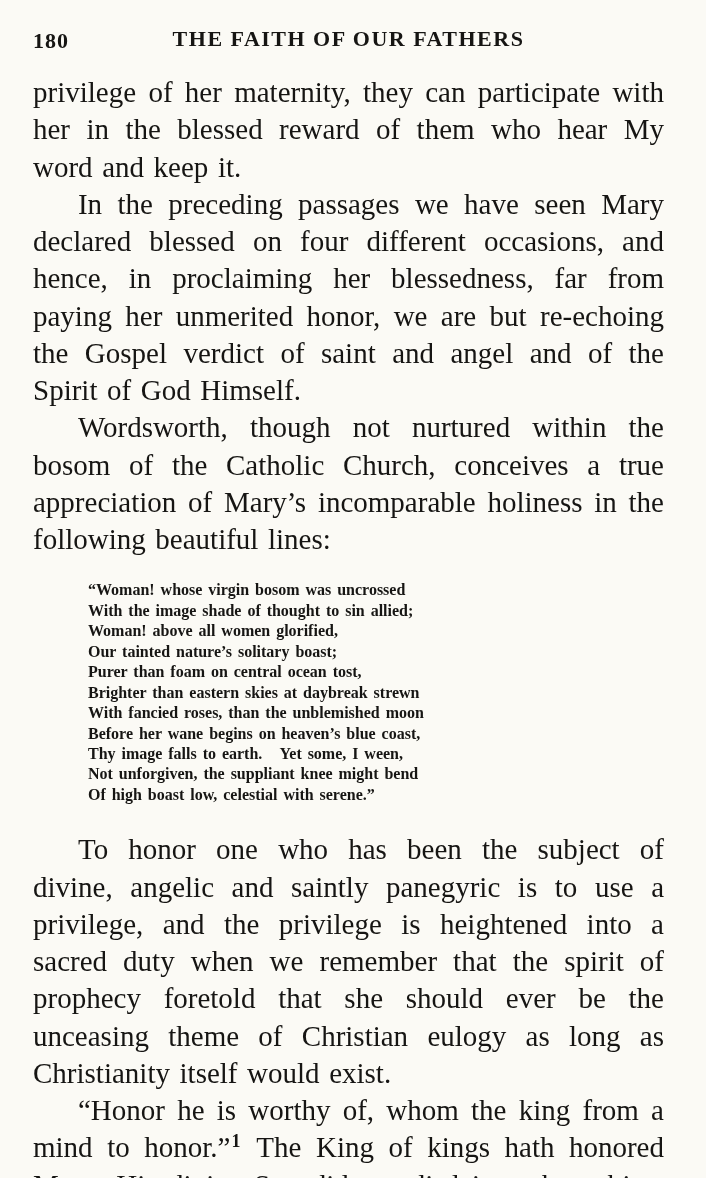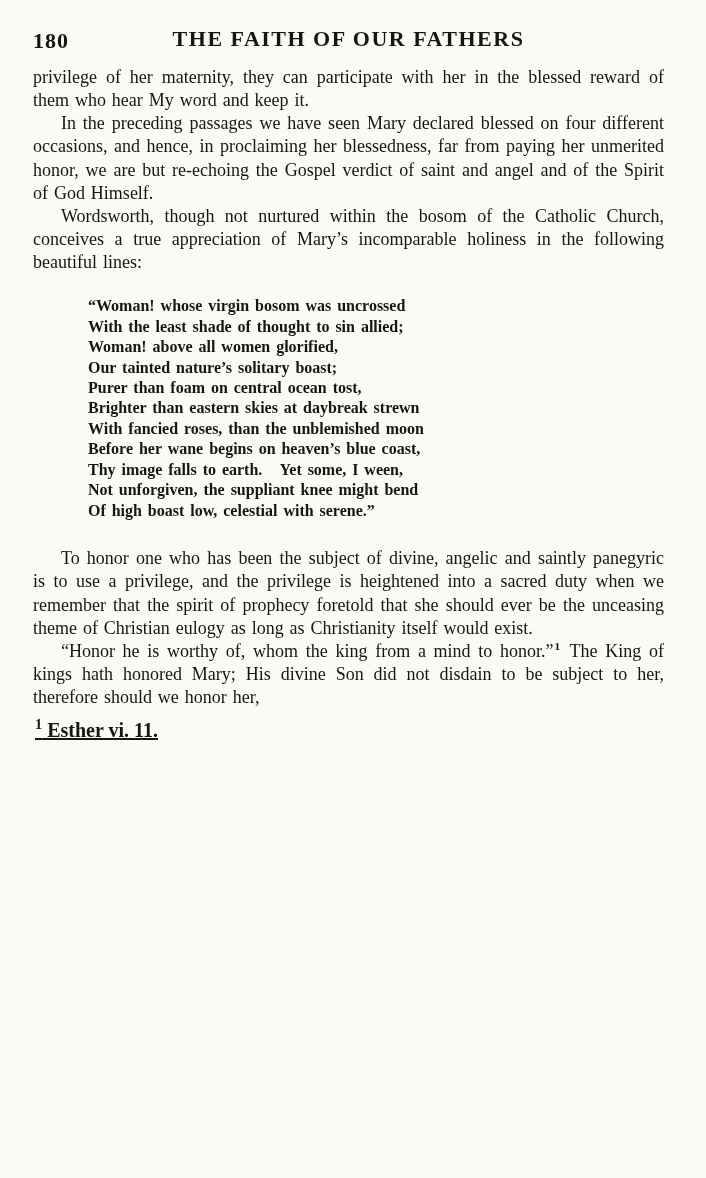--- a/index.html
+++ b/index.html
@@ -15,41 +15,41 @@
     margin: 0 auto;
     background: #fbfaf5;
     color: #161513;
     font-family: "Liberation Serif", "DejaVu Serif", serif;
     padding: 26px 42px 16px 33px;
     overflow: hidden;
   }
   .page-header {
     position: relative;
     height: 32px;
-    margin-bottom: 8px;
+    margin-bottom: 16px;
     font-size: 22px;
     font-weight: bold;
   }
   .page-number {
     position: absolute;
     left: 0;
     top: 2px;
     letter-spacing: 1px;
   }
   .running-title {
     position: absolute;
     left: 50%;
     top: 0;
     transform: translateX(-50%);
     white-space: nowrap;
     letter-spacing: 1.5px;
   }
   .para {
     margin: 0;
-    font-size: 18px;
+    font-size: 29px;
     line-height: 1.285;
     text-align: justify;
     text-indent: 1.55em;
     word-spacing: 0.08em;
   }
   .para.no-indent {
     text-indent: 0;
   }
   .poem {
     margin: 22px 0 26px 55px;
@@ -93,21 +93,21 @@
   <main class="page-body">
 
     <p class="para no-indent">privilege of her maternity, they can participate with her in the blessed reward of them who hear My word and keep it.</p>
 
     <p class="para">In the preceding passages we have seen Mary declared blessed on four different occasions, and hence, in proclaiming her blessedness, far from paying her unmerited honor, we are but re-echoing the Gospel verdict of saint and angel and of the Spirit of God Himself.</p>
 
     <p class="para">Wordsworth, though not nurtured within the bosom of the Catholic Church, conceives a true appreciation of Mary’s incomparable holiness in the following beautiful lines:</p>
 
     <div class="poem">
         <div class="poem-line">“Woman! whose virgin bosom was uncrossed</div>
-        <div class="poem-line">With the least shade of thought to sin allied;</div>
+        <div class="poem-line">With the image shade of thought to sin allied;</div>
         <div class="poem-line">Woman! above all women glorified,</div>
         <div class="poem-line">Our tainted nature’s solitary boast;</div>
         <div class="poem-line">Purer than foam on central ocean tost,</div>
         <div class="poem-line">Brighter than eastern skies at daybreak strewn</div>
         <div class="poem-line">With fancied roses, than the unblemished moon</div>
         <div class="poem-line">Before her wane begins on heaven’s blue coast,</div>
         <div class="poem-line">Thy image falls to earth.   Yet some, I ween,</div>
         <div class="poem-line">Not unforgiven, the suppliant knee might bend</div>
         <div class="poem-line">Of high boast low, celestial with serene.”</div>
       </div>

